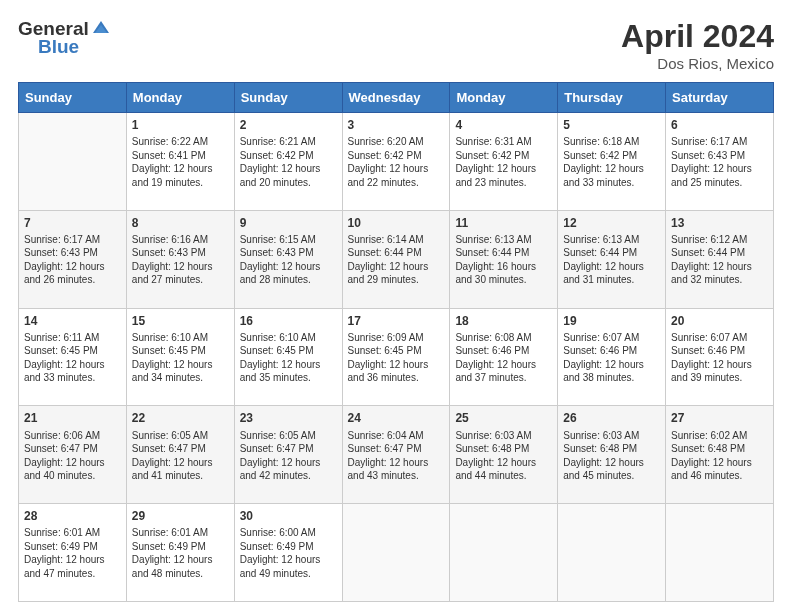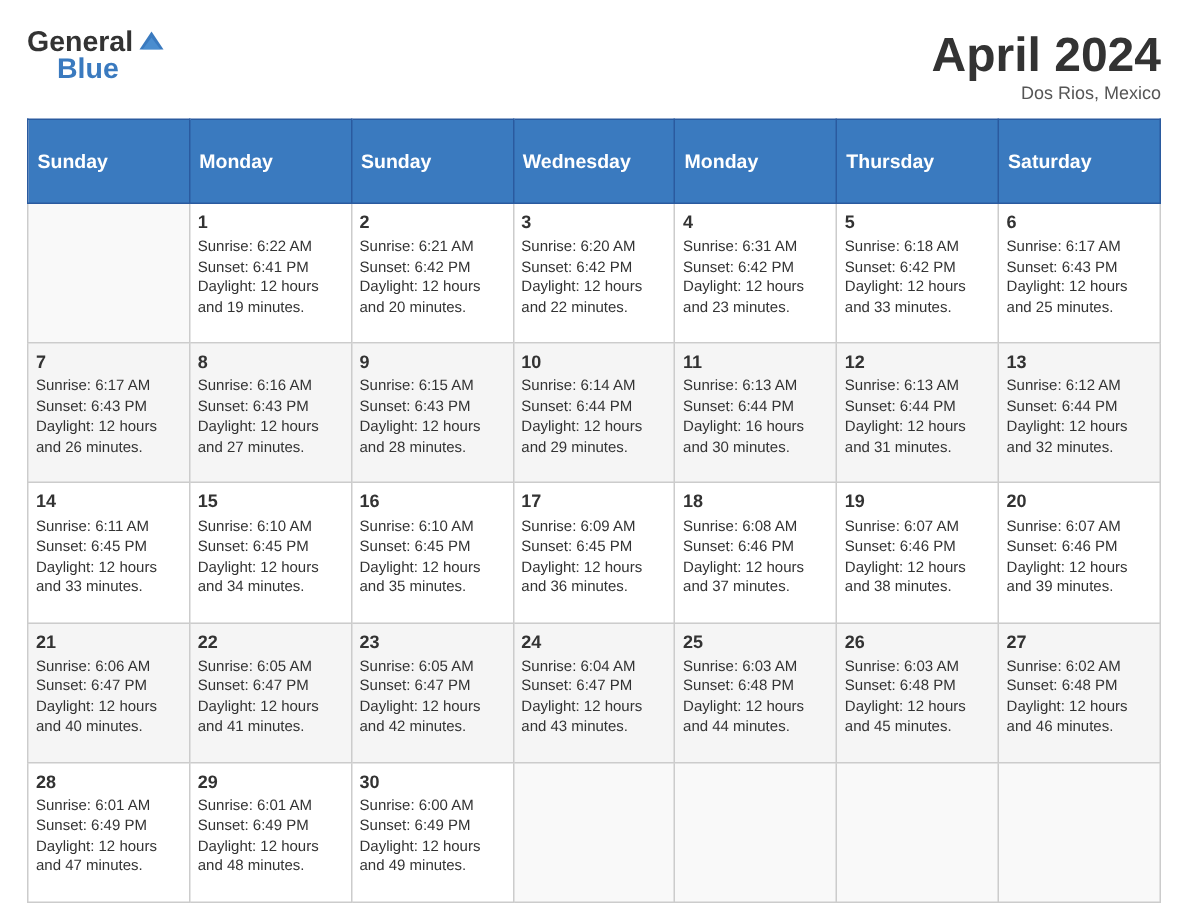--- a/index.html
+++ b/index.html
@@ -35,35 +35,35 @@
     }
     .title-section {
       text-align: right;
     }
     .main-title {
       font-size: 32px;
       font-weight: bold;
       color: #333;
     }
     .subtitle {
-      font-size: 12px;
+      font-size: 15px;
       color: #555;
     }
     .calendar {
       flex: 1;
       border: 1px solid #ccc;
       border-collapse: collapse;
       width: 100%;
       table-layout: fixed;
     }
     .calendar th {
       background-color: #3a7abf;
       color: white;
       text-align: left;
-      padding: 20px 6px;
+      padding: 7px 6px;
       font-size: 13px;
       font-weight: bold;
       border: 1px solid #2a5a9f;
     }
     .calendar td {
       vertical-align: top;
       border: 1px solid #ccc;
       padding: 4px 5px;
       font-size: 10px;
       color: #333;

